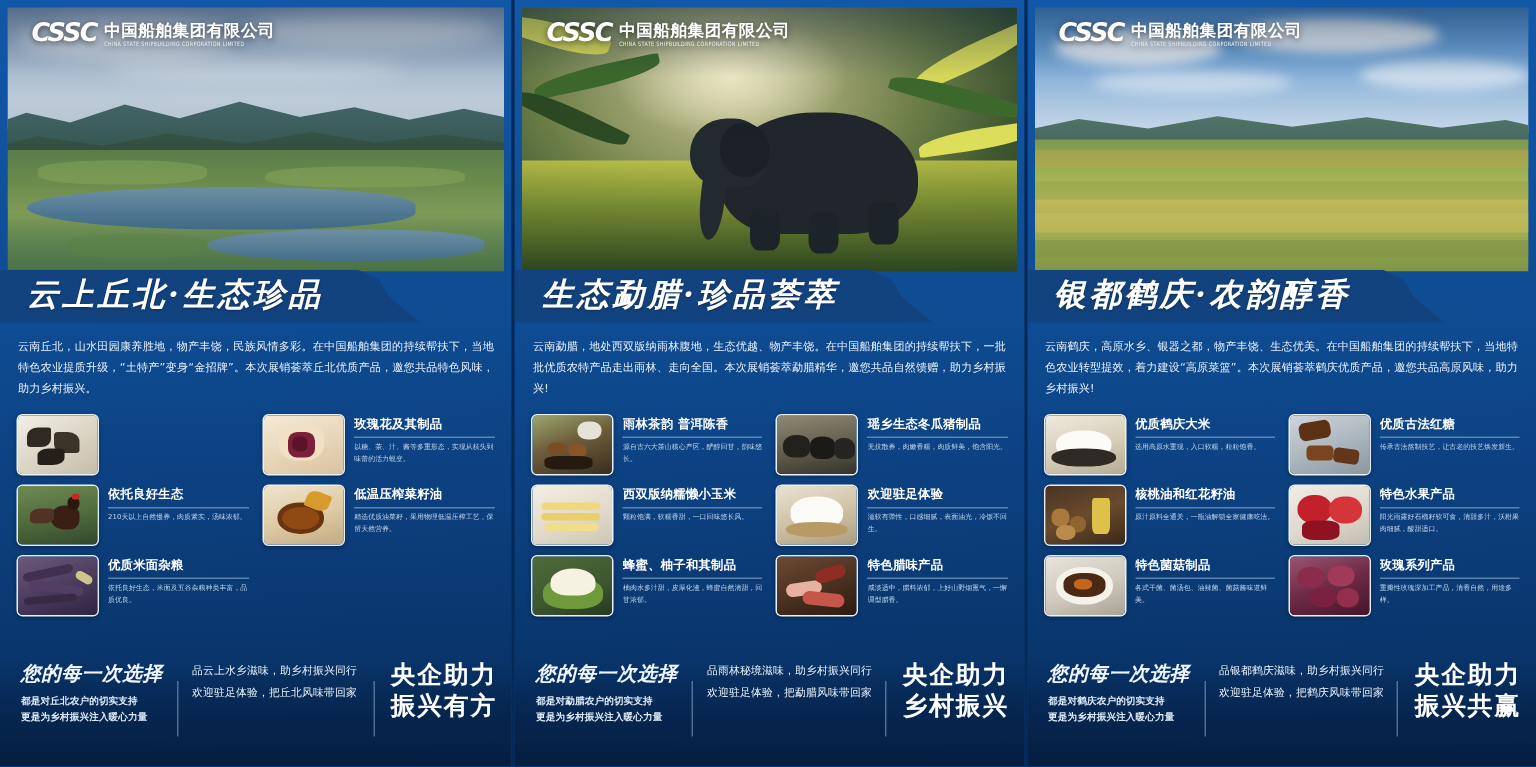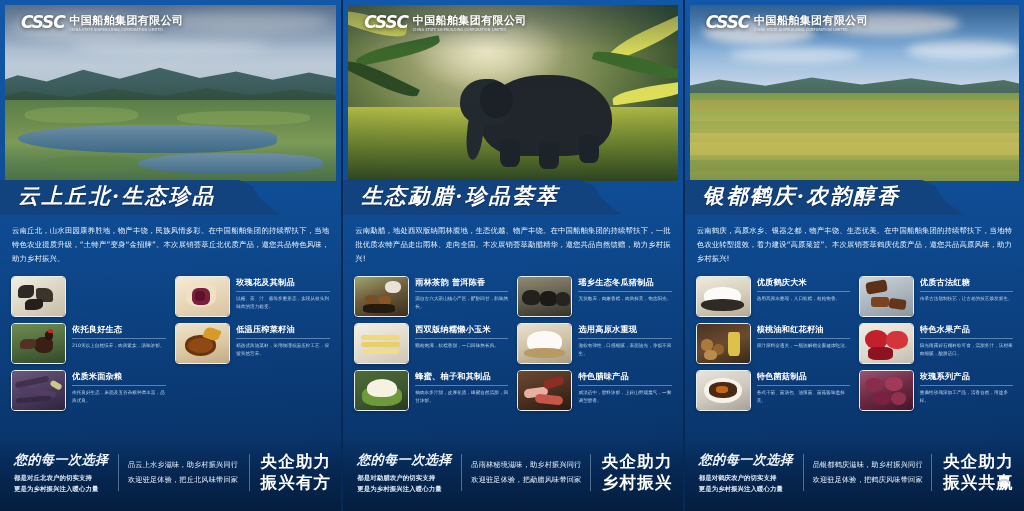--- a/index.html
+++ b/index.html
@@ -137,21 +137,21 @@
   .card-title {
     font-size:8.2px; font-weight:700; color:#ffffff; letter-spacing:.2px;
     padding-bottom:3px; border-bottom:1px solid rgba(190,215,240,.45);
     margin-bottom:3px; white-space:nowrap; overflow:hidden;
   }
   .card-desc { font-size:4.6px; line-height:1.75; color:#bfd6ee; letter-spacing:.05px; }
 
   
   .footer {
     margin-top:auto; height:71px; flex:none;
-    display:flex; align-items:center; gap:0;
+    display:flex; align-items:flex-start; gap:0;
     padding: 0 10px 6px 14px;
     background: linear-gradient(180deg, rgba(6,40,84,0) 0%, rgba(5,33,70,.55) 40%, rgba(4,28,60,.9) 100%);
   }
   .f-col1 { width:95px; flex:none; padding-right:6px; }
   .f-script {
     font-family:"DejaVu Serif","Liberation Serif", serif;
     font-style:italic; font-weight:700; font-size:13px; color:#eef5fd;
     letter-spacing:.5px; white-space:nowrap; margin-bottom:4px;
   }
   .f-sub { font-size:6.4px; line-height:1.7; color:#dceaf8; font-weight:700; letter-spacing:.1px; }
@@ -354,21 +354,21 @@
           <div class="card-desc">颗粒饱满，软糯香甜，一口回味悠长风。</div>
         </div>
       </div>
       <div class="card">
         <div class="card-thumb">
           <div class="thumb-fill" style="background:linear-gradient(165deg,#e9e2d2 0%,#cdbfa2 55%,#ab9c7e 100%);"></div>
           <div style="position:absolute;left:16%;top:20%;width:66%;height:52%;background:#fbfaf6;border-radius:48% 48% 40% 40%;"></div>
           <div style="position:absolute;left:10%;top:62%;width:78%;height:26%;background:#b79a66;border-radius:44%;"></div>
         </div>
         <div class="card-body">
-          <div class="card-title">选用高原水重现</div>
+          <div class="card-title">欢迎驻足体验</div>
           <div class="card-desc">滋软有弹性，口感细腻，表面油光，冷饭不回生。</div>
         </div>
       </div>
       <div class="card">
         <div class="card-thumb">
           <div class="thumb-fill" style="background:linear-gradient(160deg,#4f6b38 0%,#3c5630 60%,#27391f 100%);"></div>
           <div style="position:absolute;left:12%;top:38%;width:76%;height:52%;background:#6f9a3c;border-radius:46% 46% 40% 40%;"></div>
           <div style="position:absolute;left:22%;top:22%;width:56%;height:46%;background:#f6f2e2;border-radius:50% 50% 38% 38%;"></div>
         </div>
         <div class="card-body">

